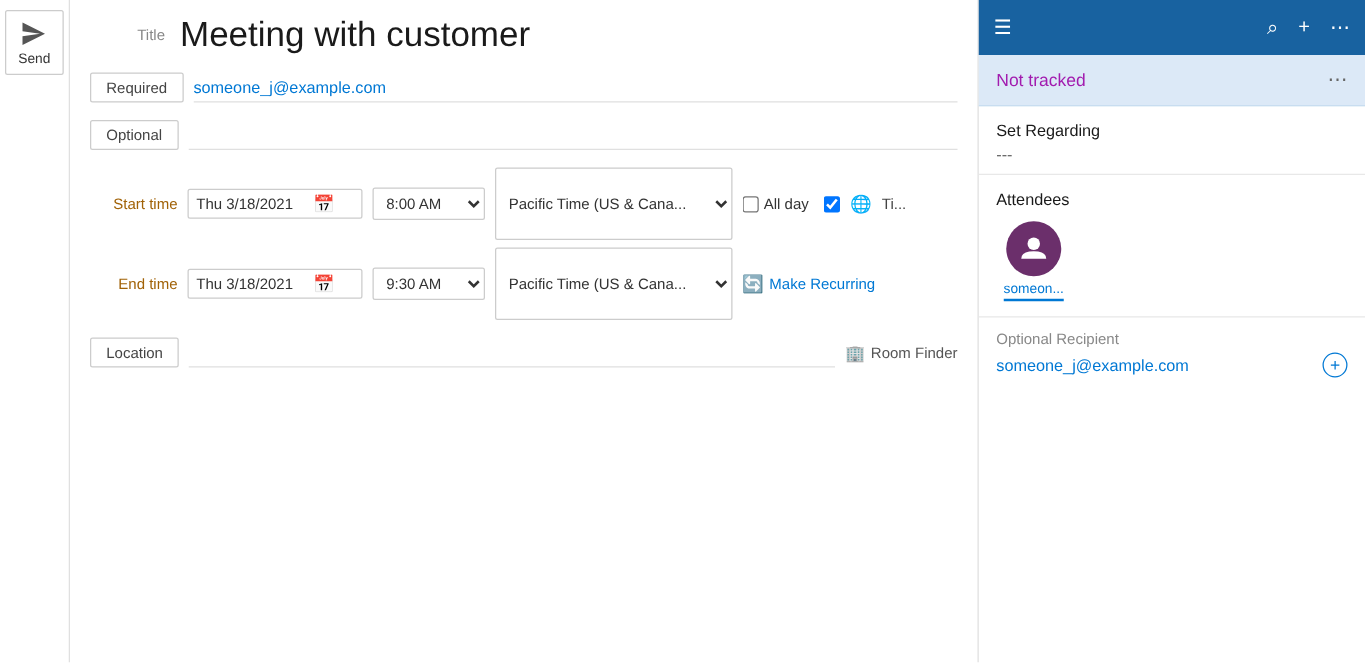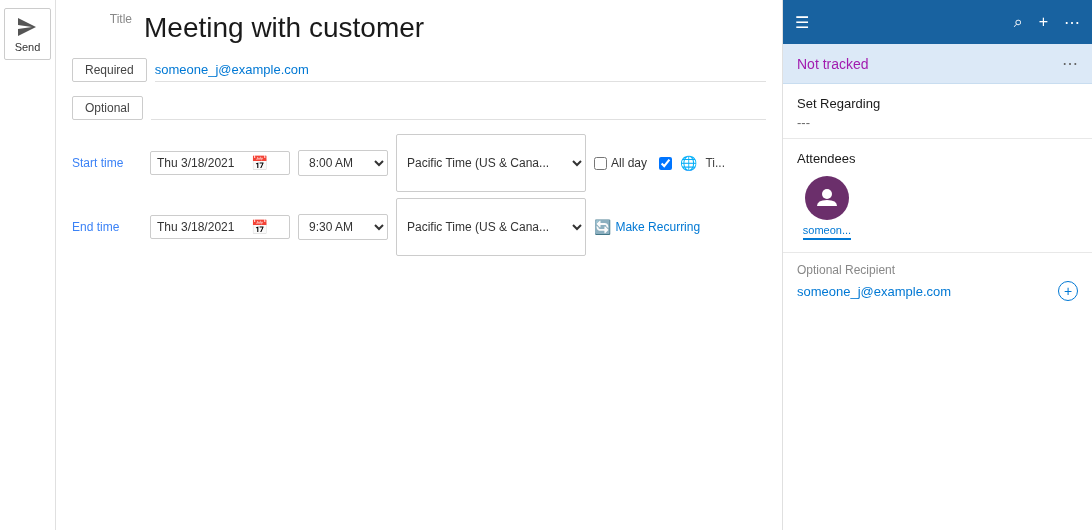--- a/index.html
+++ b/index.html
@@ -36,20 +36,21 @@
       display: flex;
       flex-direction: column;
       overflow: hidden;
       background: #fff;
     }
 
     
     .title-row {
       padding: 12px 20px 8px 16px;
       display: flex;
+      align-items: center;
     }
     .title-label {
       color: #888;
       font-size: 12px;
       width: 60px;
       text-align: right;
       margin-right: 12px;
     }
     .meeting-title {
       font-size: 28px;
@@ -99,24 +100,24 @@
       flex-direction: column;
       gap: 6px;
     }
     .form-row {
       display: flex;
       align-items: center;
       gap: 8px;
       min-height: 32px;
     }
     .row-label {
-      color: #3b82f6;
+      color: #a16207;
       font-size: 12px;
       width: 70px;
-      text-align: left;
+      text-align: right;
       flex-shrink: 0;
     }
     .date-input-container {
       display: flex;
       align-items: center;
       border: 1px solid #ccc;
       border-radius: 2px;
       background: #fff;
       padding: 3px 6px;
       gap: 4px;
@@ -430,20 +431,28 @@
         <option>Eastern Time (US &amp; Canada)</option>
         <option>UTC</option>
       </select>
       <button class="recurring-btn">
         <span style="color:#0078d4; font-size:14px;">🔄</span>
         <span>Make Recurring</span>
       </button>
     </div>
   </div>
 
+  <div class="location-row">
+    <button class="location-btn">Location</button>
+    <input class="location-input" type="text" value="" placeholder="" style="">
+    <button class="room-finder-btn">
+      <span style="font-size:13px;">🏢</span>
+      <span>Room Finder</span>
+    </button>
+  </div>
 
 </div>
 
 <div class="right-sidebar">
 
   <div class="sidebar-header">
     <div class="sidebar-header-icons">
       <span class="sidebar-header-icon">☰</span>
     </div>
     <div class="sidebar-header-icons">

